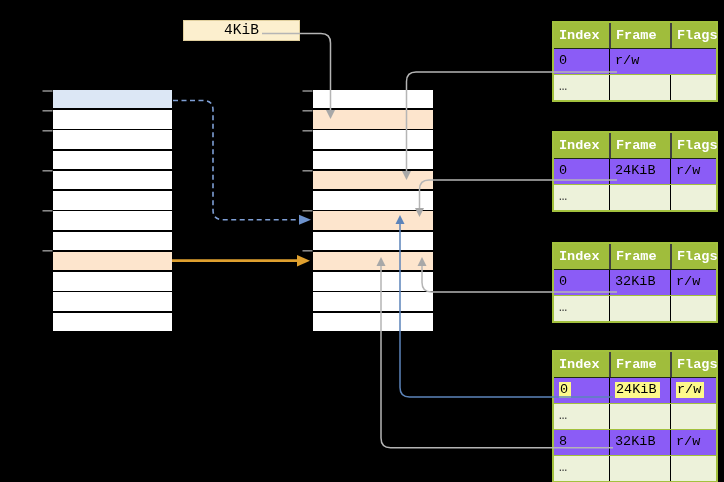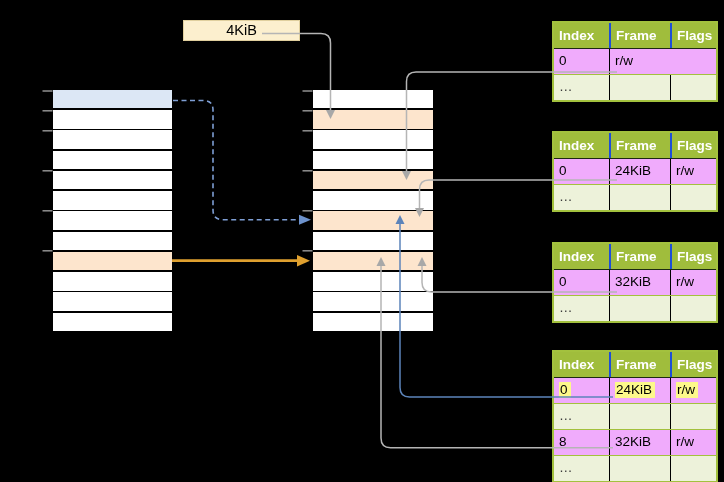--- a/index.html
+++ b/index.html
@@ -1,18 +1,18 @@
 <!DOCTYPE html>
 <html><head>
 <meta charset="utf-8">
 <style>
   html,body { margin:0; padding:0; background:#000; }
   #stage {
     position:relative; width:724px; height:482px; background:#000;
-    overflow:hidden; font-family:Liberation Sans, sans-serif;
+    overflow:hidden; font-family:Liberation Mono, monospace;
   }
 
   
   #callout {
     position:absolute; left:183px; top:20px; width:117px; height:21px;
     background:#fcefce; border:1px solid #e0cf9e; box-sizing:border-box;
     text-align:center; line-height:19px; font-size:14.5px; color:#000;
   }
 
   
@@ -22,30 +22,30 @@
   }
   #vcol { left:53px;  width:119px; }
   #pcol { left:313px; width:120px; }
   .mrow { flex:1; background:#ffffff; }
   .mrow.blue   { background:#dce7f5; }
   .mrow.orange { background:#fde5cd; }
 
   
   .ptable {
     position:absolute; left:552px; width:166px; box-sizing:border-box;
-    border:2px solid #a3c13e; background:#f0abfc;
+    border:2px solid #a3c13e; background:#8b5cf6;
   }
   .trow { display:grid; grid-template-columns:55px 61px 46px; }
   .trow.head {
     background:#a0bd3c; height:25px; line-height:25px;
     border-bottom:1px solid #1d2a12;
   }
   .trow.head .cell {
     color:#fff; font-weight:bold; font-size:13.5px; padding-left:5px;
-    border-left:2px solid #1d4ed8;
+    border-left:2px solid #404040;
   }
   .trow.head .cell:first-child { border-left:none; }
   .trow.body { height:25px; line-height:24px; font-size:13.5px; color:#000; }
   .trow.body + .trow.body { border-top:1px solid #a3c13e; }
   .trow.body .cell { padding-left:5px; border-left:1px solid #000; overflow:hidden; }
   .trow.body .cell:first-child { border-left:none; }
   .trow.alt { background:#edf2da; color:#3a3a3a; }
   .hl { background:#fdf98b; padding:0 3px 1px 1px; }
 
   #t1 { top:21px; }  #t2 { top:131px; }  #t3 { top:242px; }  #t4 { top:350px; }

